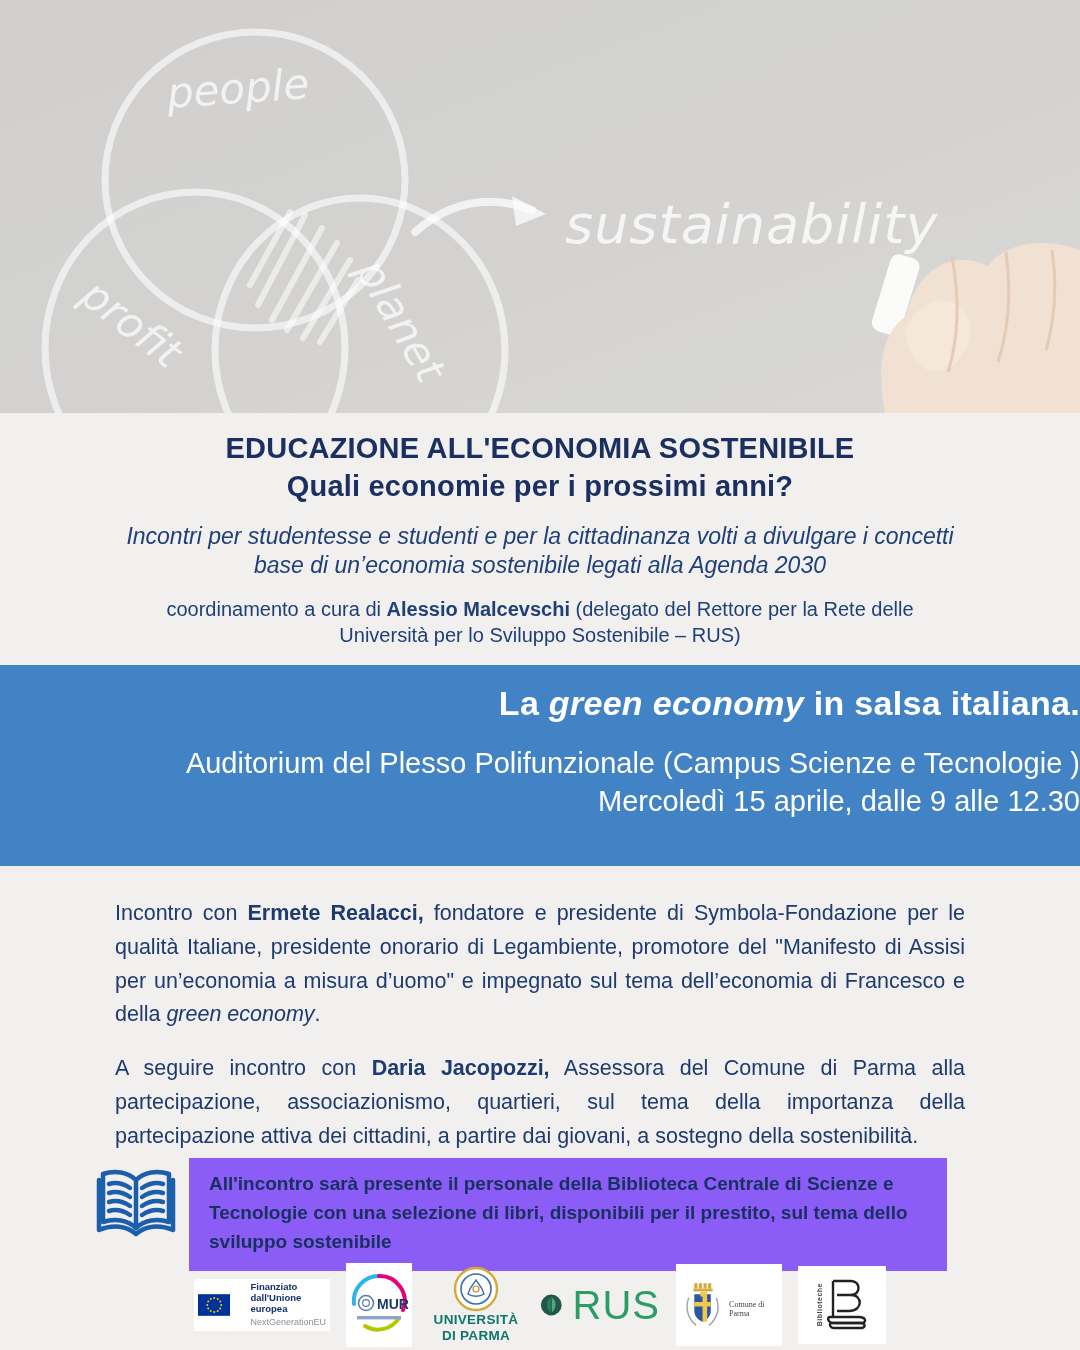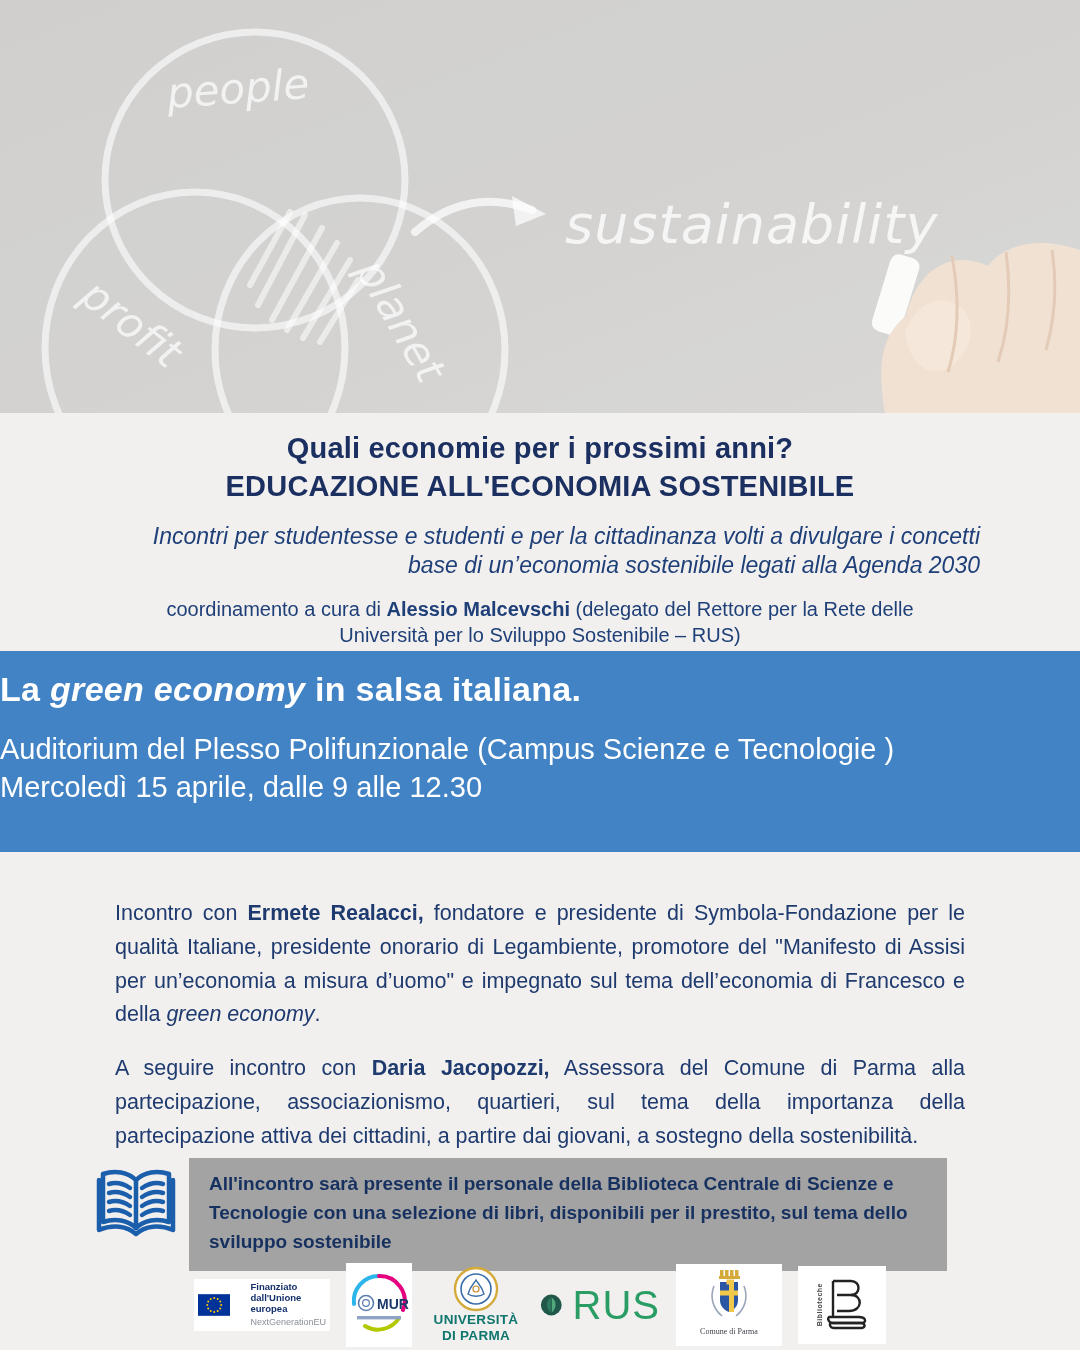--- a/index.html
+++ b/index.html
@@ -7,50 +7,50 @@
     position:relative;width:1080px;height:1350px;margin:0 auto;
     background:#f1f0ef;overflow:hidden;
     font-family:"Liberation Sans","DejaVu Sans",sans-serif;
     color:#1e3a6e;
   }
   
   .photo{position:absolute;top:0;left:0;width:1080px;height:413px;}
   
   .intro{position:absolute;top:413px;left:0;width:1080px;height:252px;text-align:center;}
   .intro .title{margin:16px auto 0;font-size:29px;font-weight:700;line-height:1.32;color:#1b3060;letter-spacing:.2px;}
-  .intro .subtitle{margin:16px auto 0;max-width:880px;font-size:23px;font-style:italic;line-height:1.3;color:#1e3f77;text-align:right;}
+  .intro .subtitle{margin:16px auto 0;max-width:880px;font-size:23px;font-style:italic;line-height:1.3;color:#1e3f77;}
   .intro .coordination{margin:15px auto 3px;max-width:800px;font-size:20px;line-height:1.3;color:#1e3f77;}
   
-  .banner{position:absolute;top:651px;left:0;width:1080px;height:201px;background:#4183c4;color:#ffffff;text-align:left;}
+  .banner{position:absolute;top:665px;left:0;width:1080px;height:201px;background:#4183c4;color:#ffffff;text-align:right;}
   .banner .b-title{margin-top:19px;font-size:34px;font-weight:700;letter-spacing:.3px;}
   .banner .b-sub{margin-top:17px;font-size:27px;font-style:italic;}
   .banner .b-venue{margin-top:21px;font-size:29px;line-height:1.32;}
   
   .bodytext{position:absolute;top:866px;left:0;width:1080px;}
   .bodytext p{margin:0 115px;font-size:21.5px;line-height:1.57;text-align:justify;color:#1e3a6e;}
   .bodytext .p1{margin-top:31px;}
   .bodytext .p2{margin-top:20px;}
   .run-n{font-weight:400}.run-b{font-weight:700}.run-i{font-style:italic}.run-bi{font-weight:700;font-style:italic}
   
   .library{position:absolute;top:1158px;left:95px;width:890px;display:flex;align-items:flex-start;}
   .book-ico{flex:0 0 82px;margin-top:8px;}
-  .libbox{margin-left:12px;background:#a3a3a3;padding:12px 20px 14px;width:718px;}
+  .libbox{margin-left:12px;background:#8b5cf6;padding:12px 20px 14px;width:718px;}
   .libbox p{margin:0;font-size:19px;font-weight:700;line-height:1.52;color:#16305f;}
   
   .logos{position:absolute;top:1263px;left:0;width:1080px;display:flex;justify-content:center;align-items:center;gap:16px;}
   .tile{background:#ffffff;display:flex;align-items:center;justify-content:center;}
   .tile.eu{width:128px;height:52px;gap:20px;padding:0 4px;}
   .eu-txt{font-size:9.5px;line-height:1.15;color:#14306b;font-weight:700;}
   .eu-txt .ngeu{font-weight:400;color:#8a8f98;font-size:9px;margin-top:2px;}
   .tile.mur{width:66px;height:84px;}
   .tile.unipr{width:96px;height:80px;background:transparent;flex-direction:column;}
   .unipr-name{font-size:13.5px;font-weight:700;color:#0f766e;line-height:1.15;text-align:center;letter-spacing:.3px;}
   .tile.rus{width:120px;height:56px;background:transparent;gap:10px;}
   .rus-word{font-size:40px;color:#2a9d64;font-weight:400;letter-spacing:1px;font-family:"Liberation Sans",sans-serif;}
-  .tile.comune{width:106px;height:78px;flex-direction:column;justify-content:flex-start;padding-top:4px;}
+  .tile.comune{width:106px;height:78px;flex-direction:row;justify-content:flex-start;padding-top:4px;}
   .comune-name{font-size:8px;color:#41404a;font-family:"Liberation Serif",serif;margin-top:3px;}
   .tile.biblio{width:88px;height:78px;gap:2px;}
   .biblio-v{writing-mode:vertical-rl;transform:rotate(180deg);font-size:7px;font-weight:700;color:#444;letter-spacing:.5px;}
 </style>
 </head>
 <body>
 
 <div class="poster">
 
   <div class="photo">
@@ -103,22 +103,22 @@
         <path d="M1006,252 C1012,296 1008,332 998,362" stroke="#ddc0a8" stroke-width="3" fill="none"></path>
         <path d="M1052,250 C1058,290 1054,322 1046,350" stroke="#ddc0a8" stroke-width="3" fill="none"></path>
       </g>
 
       <rect x="0" y="0" width="1080" height="413" fill="rgba(255,255,255,0.18)"></rect>
     </svg>
   </div>
 
   <div class="intro">
     <div class="title">
+      <div>EDUCAZIONE ALL'ECONOMIA SOSTENIBILE</div>
       <div>Quali economie per i prossimi anni?</div>
-      <div>EDUCAZIONE ALL'ECONOMIA SOSTENIBILE</div>
     </div>
     <div class="subtitle">Incontri per studentesse e studenti e per la cittadinanza volti a divulgare i concetti base di un’economia sostenibile legati alla Agenda 2030</div>
     <div class="coordination"><span class="run-n">coordinamento a cura di </span><span class="run-b">Alessio Malcevschi</span><span class="run-n"> (delegato del Rettore per la Rete delle Università per lo Sviluppo Sostenibile – RUS)</span></div>
   </div>
 
   <div class="banner">
     <div class="b-title"><span class="run-b">La </span><span class="run-bi">green economy</span><span class="run-b"> in salsa italiana.</span></div>
     <div class="b-venue">
       <div>Auditorium del Plesso Polifunzionale (Campus Scienze e Tecnologie )</div>
       <div>Mercoledì 15 aprile, dalle 9 alle 12.30</div>

